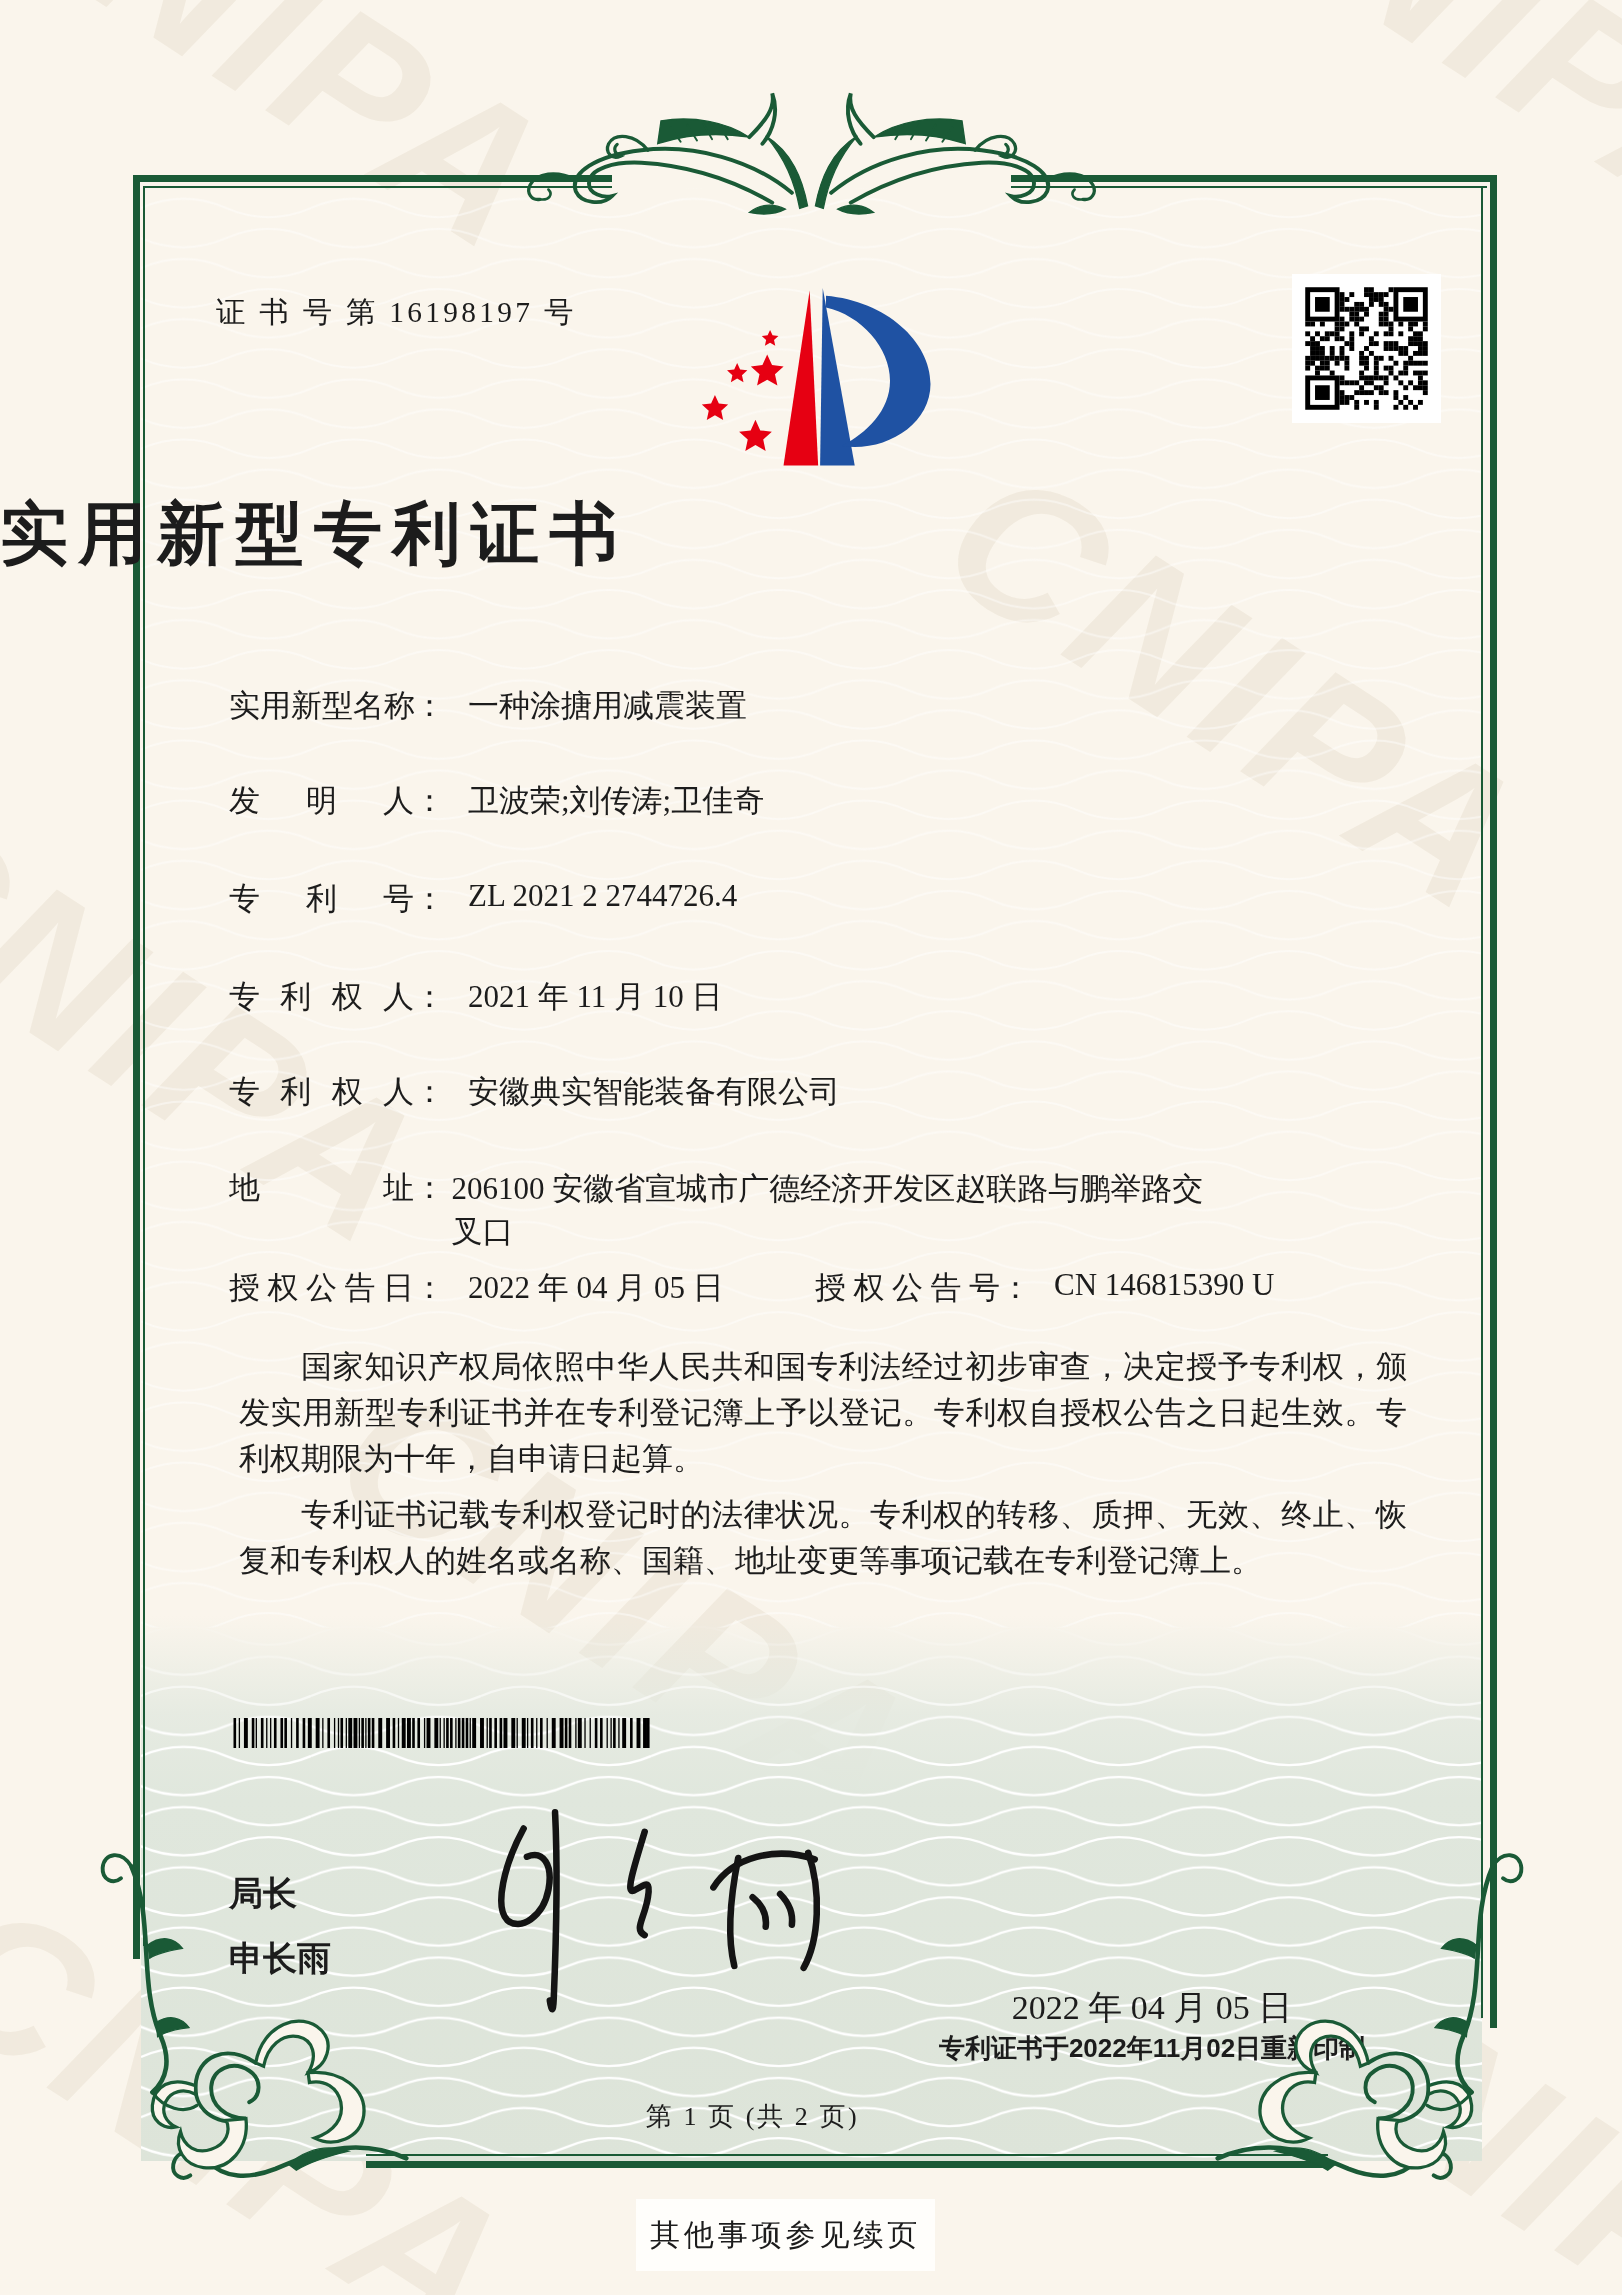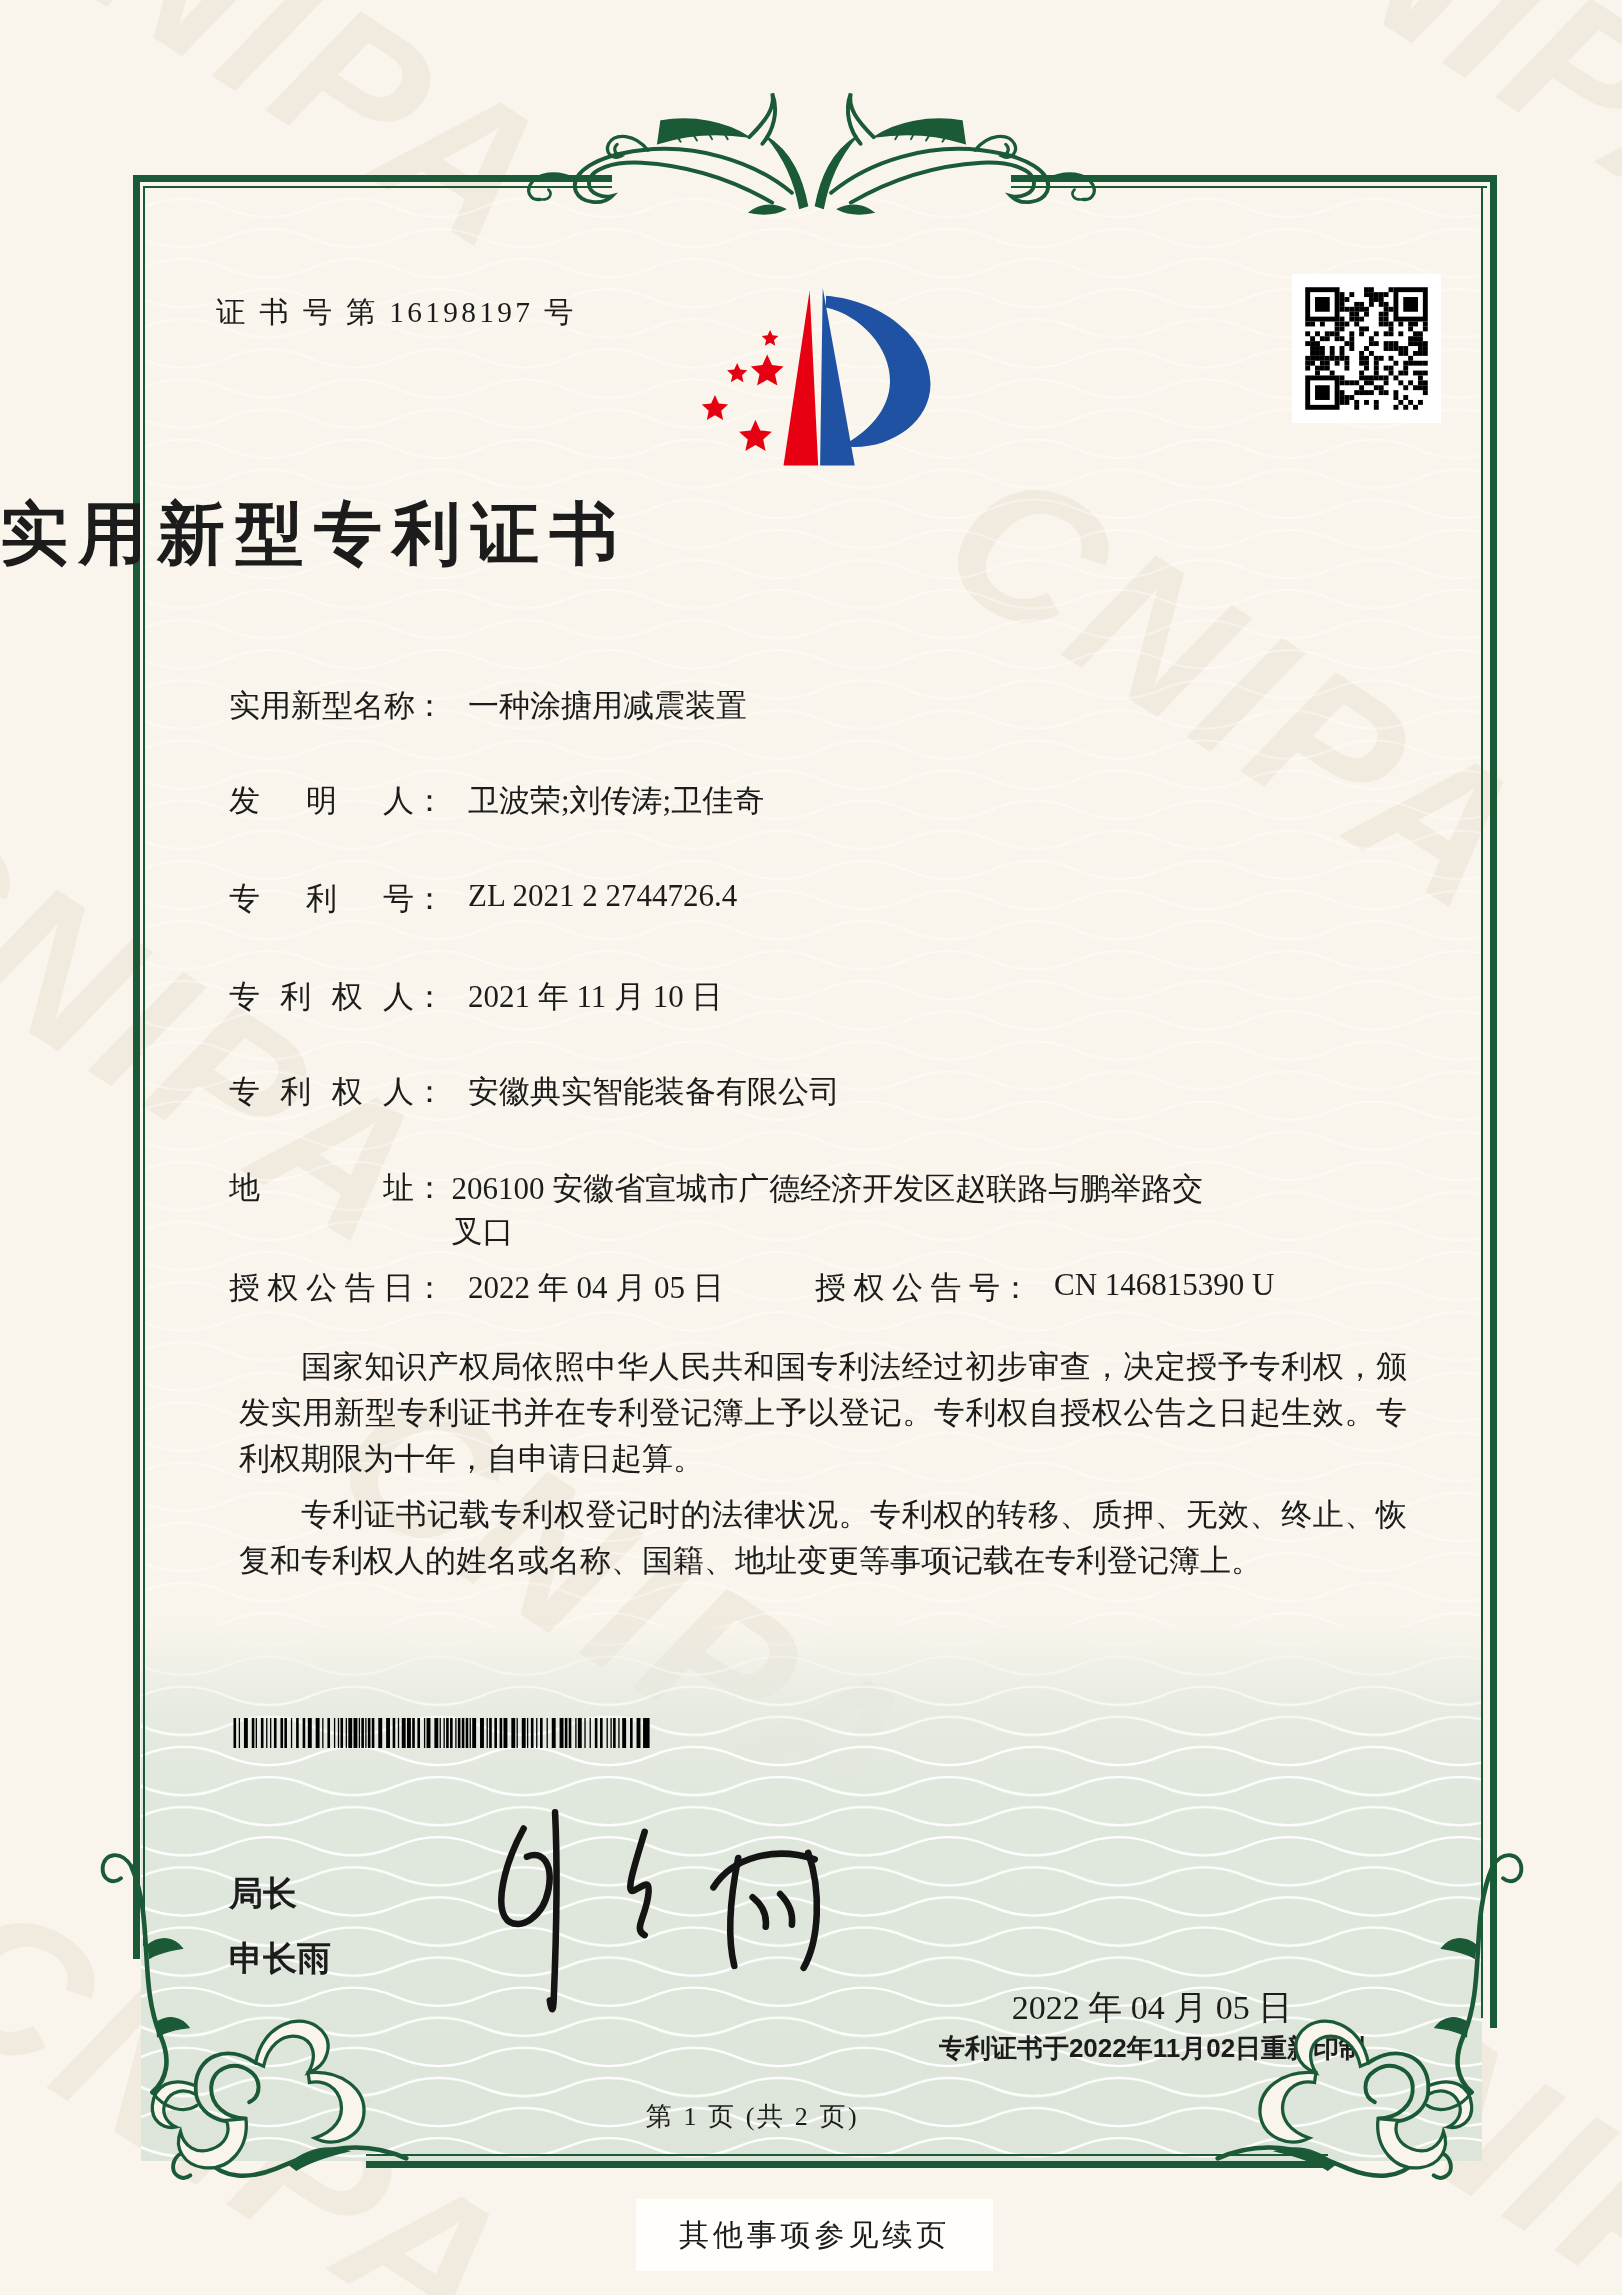--- a/index.html
+++ b/index.html
@@ -38,21 +38,21 @@
              text-align:justify;z-index:3;}
   .body-text p{margin:10px;text-indent:2em;}
 
   .director{position:absolute;left:229px;font-family:"Liberation Sans","DejaVu Sans",sans-serif;
             font-weight:700;font-size:34px;z-index:3;}
 
   .bigdate{position:absolute;left:936px;top:1985px;width:432px;text-align:center;font-size:34px;z-index:3;}
   .reprint{position:absolute;left:910px;top:2031px;width:484px;text-align:center;font-size:26px;
            font-family:"Liberation Sans","DejaVu Sans",sans-serif;font-weight:700;z-index:3;}
   .pagenum{position:absolute;left:0;top:2099px;width:1505px;text-align:center;font-size:26px;letter-spacing:2.6px;z-index:3;}
-  .contnote{position:absolute;left:636px;top:2199px;width:357px;height:72px;background:#fffefb;
+  .contnote{position:absolute;left:636px;top:2199px;width:299px;height:72px;background:#fffefb;
             text-align:center;line-height:72px;font-size:30px;letter-spacing:3.9px;z-index:3;}
 
   .orn{position:absolute;z-index:4;pointer-events:none;}
   svg{display:block;}
 </style>
 </head>
 <body>
 
 <div class="page">
 

